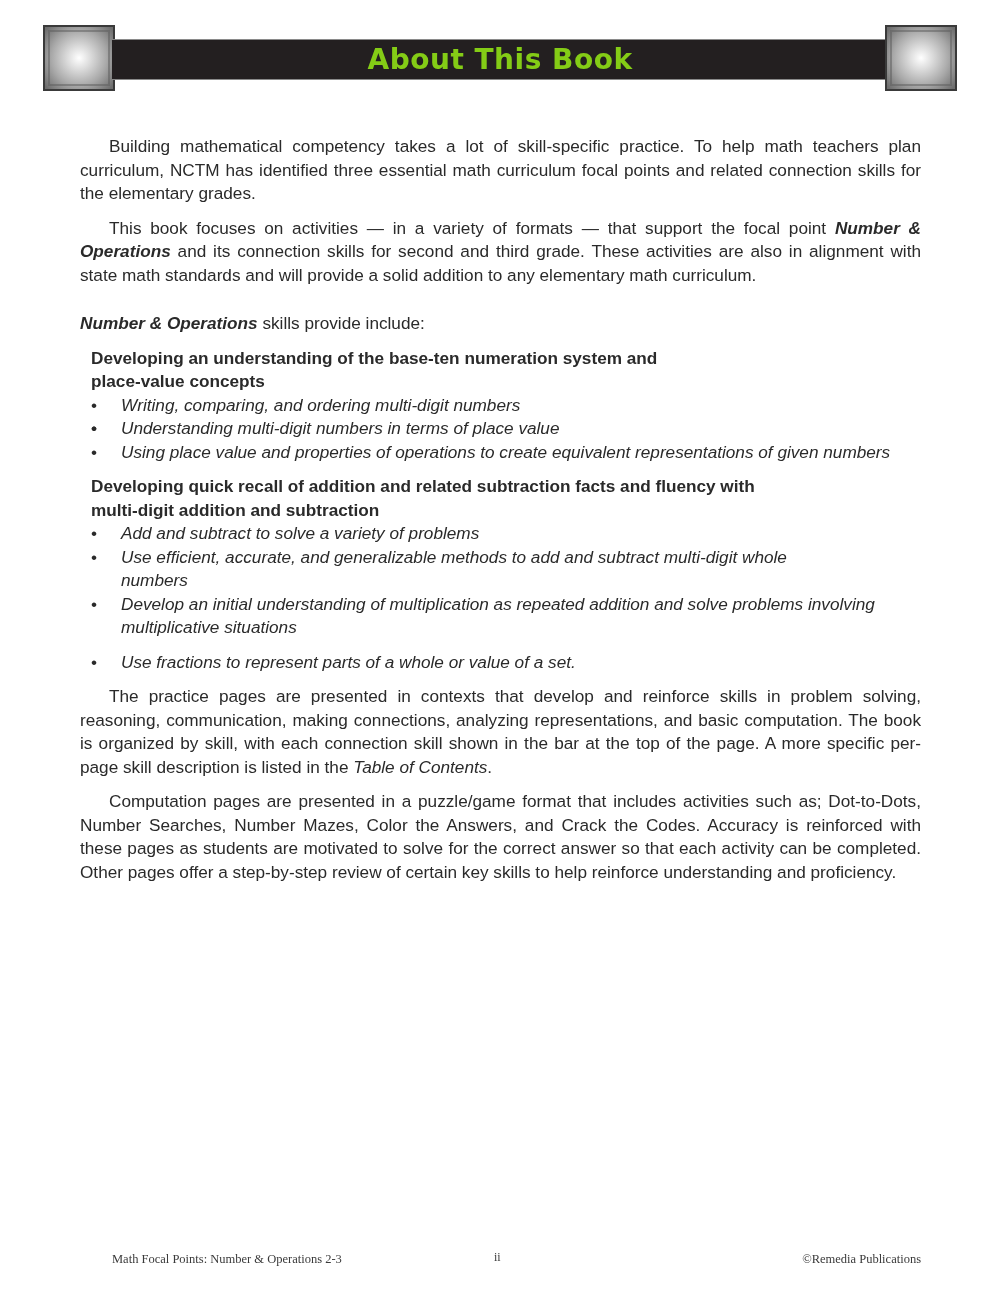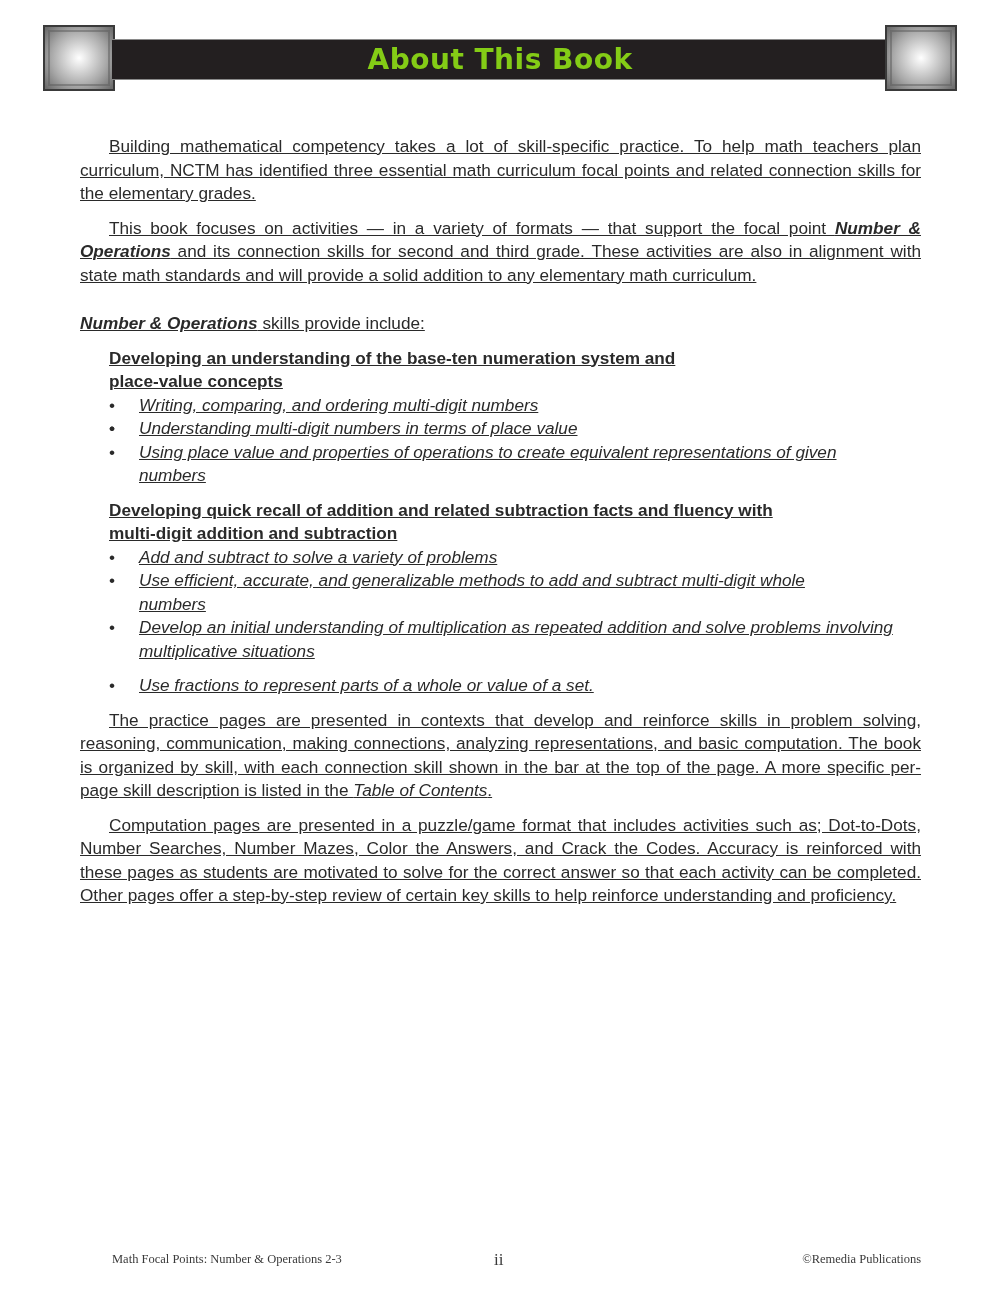--- a/index.html
+++ b/index.html
@@ -10,35 +10,35 @@
   .header-title { position: absolute; left: 0; right: 0; top: 2px; text-align: center;
                   color: #84cc16; font-family: "DejaVu Sans", sans-serif; font-weight: bold;
                   font-size: 28px; letter-spacing: 0.5px; line-height: 36px; }
   .corner-square { position: absolute; top: 25px; width: 72px; height: 66px;
                    background: radial-gradient(circle at 50% 50%, #ffffff 0%, #dcdcdc 25%, #a9a9a9 60%, #6e6e6e 95%);
                    border: 2px solid #3a3a3a; box-sizing: border-box; }
   .corner-square::after { content: ""; position: absolute; inset: 3px; border: 2px solid #5c5c5c; opacity: 0.5; }
   .corner-left { left: 43px; }
   .corner-right { left: 885px; }
 
-  .content { position: absolute; left: 80px; top: 135px; width: 841px; font-size: 17.2px; line-height: 23.5px; text-decoration: underline; }
+  .content { position: absolute; left: 80px; top: 135px; width: 841px; font-size: 17.2px; line-height: 23.5px; }
   p.para { margin: 0 0 11px 0; text-align: justify; text-indent: 29px; }
   p.plain { margin: 0 0 11px 0; text-indent: 0; }
   .bi { font-weight: bold; font-style: italic; }
   .it { font-style: italic; }
-  .section { margin-left: 29px; margin-bottom: 11px; }
+  .section { margin-left: 11px; margin-bottom: 11px; }
   .section-title { font-weight: bold; margin: 0; }
   ul.bullets { list-style: none; margin: 0; padding: 0; }
   ul.bullets li { position: relative; padding-left: 30px; font-style: italic; }
   ul.bullets li .bullet { position: absolute; left: 0; top: 0; font-style: normal; }
   .spacer { height: 14px; }
 
   .footer { position: absolute; top: 1252px; font-family: "Liberation Serif", serif; font-size: 12.5px; color: #3a3a3a; }
   .footer-left { left: 80px; margin-left: 32px; }
-  .footer-center { left: 494px; font-size: 17px; top: 1250px; }
+  .footer-center { left: 494px; font-size: 12px; top: 1250px; }
   .footer-right { right: 79px; }
 </style>
 </head>
 <body>
 
 <div class="corner-square corner-left"></div>
 <div class="header-bar">
   <div class="header-title">About This Book</div>
 </div>
 <div class="corner-square corner-right"></div>

